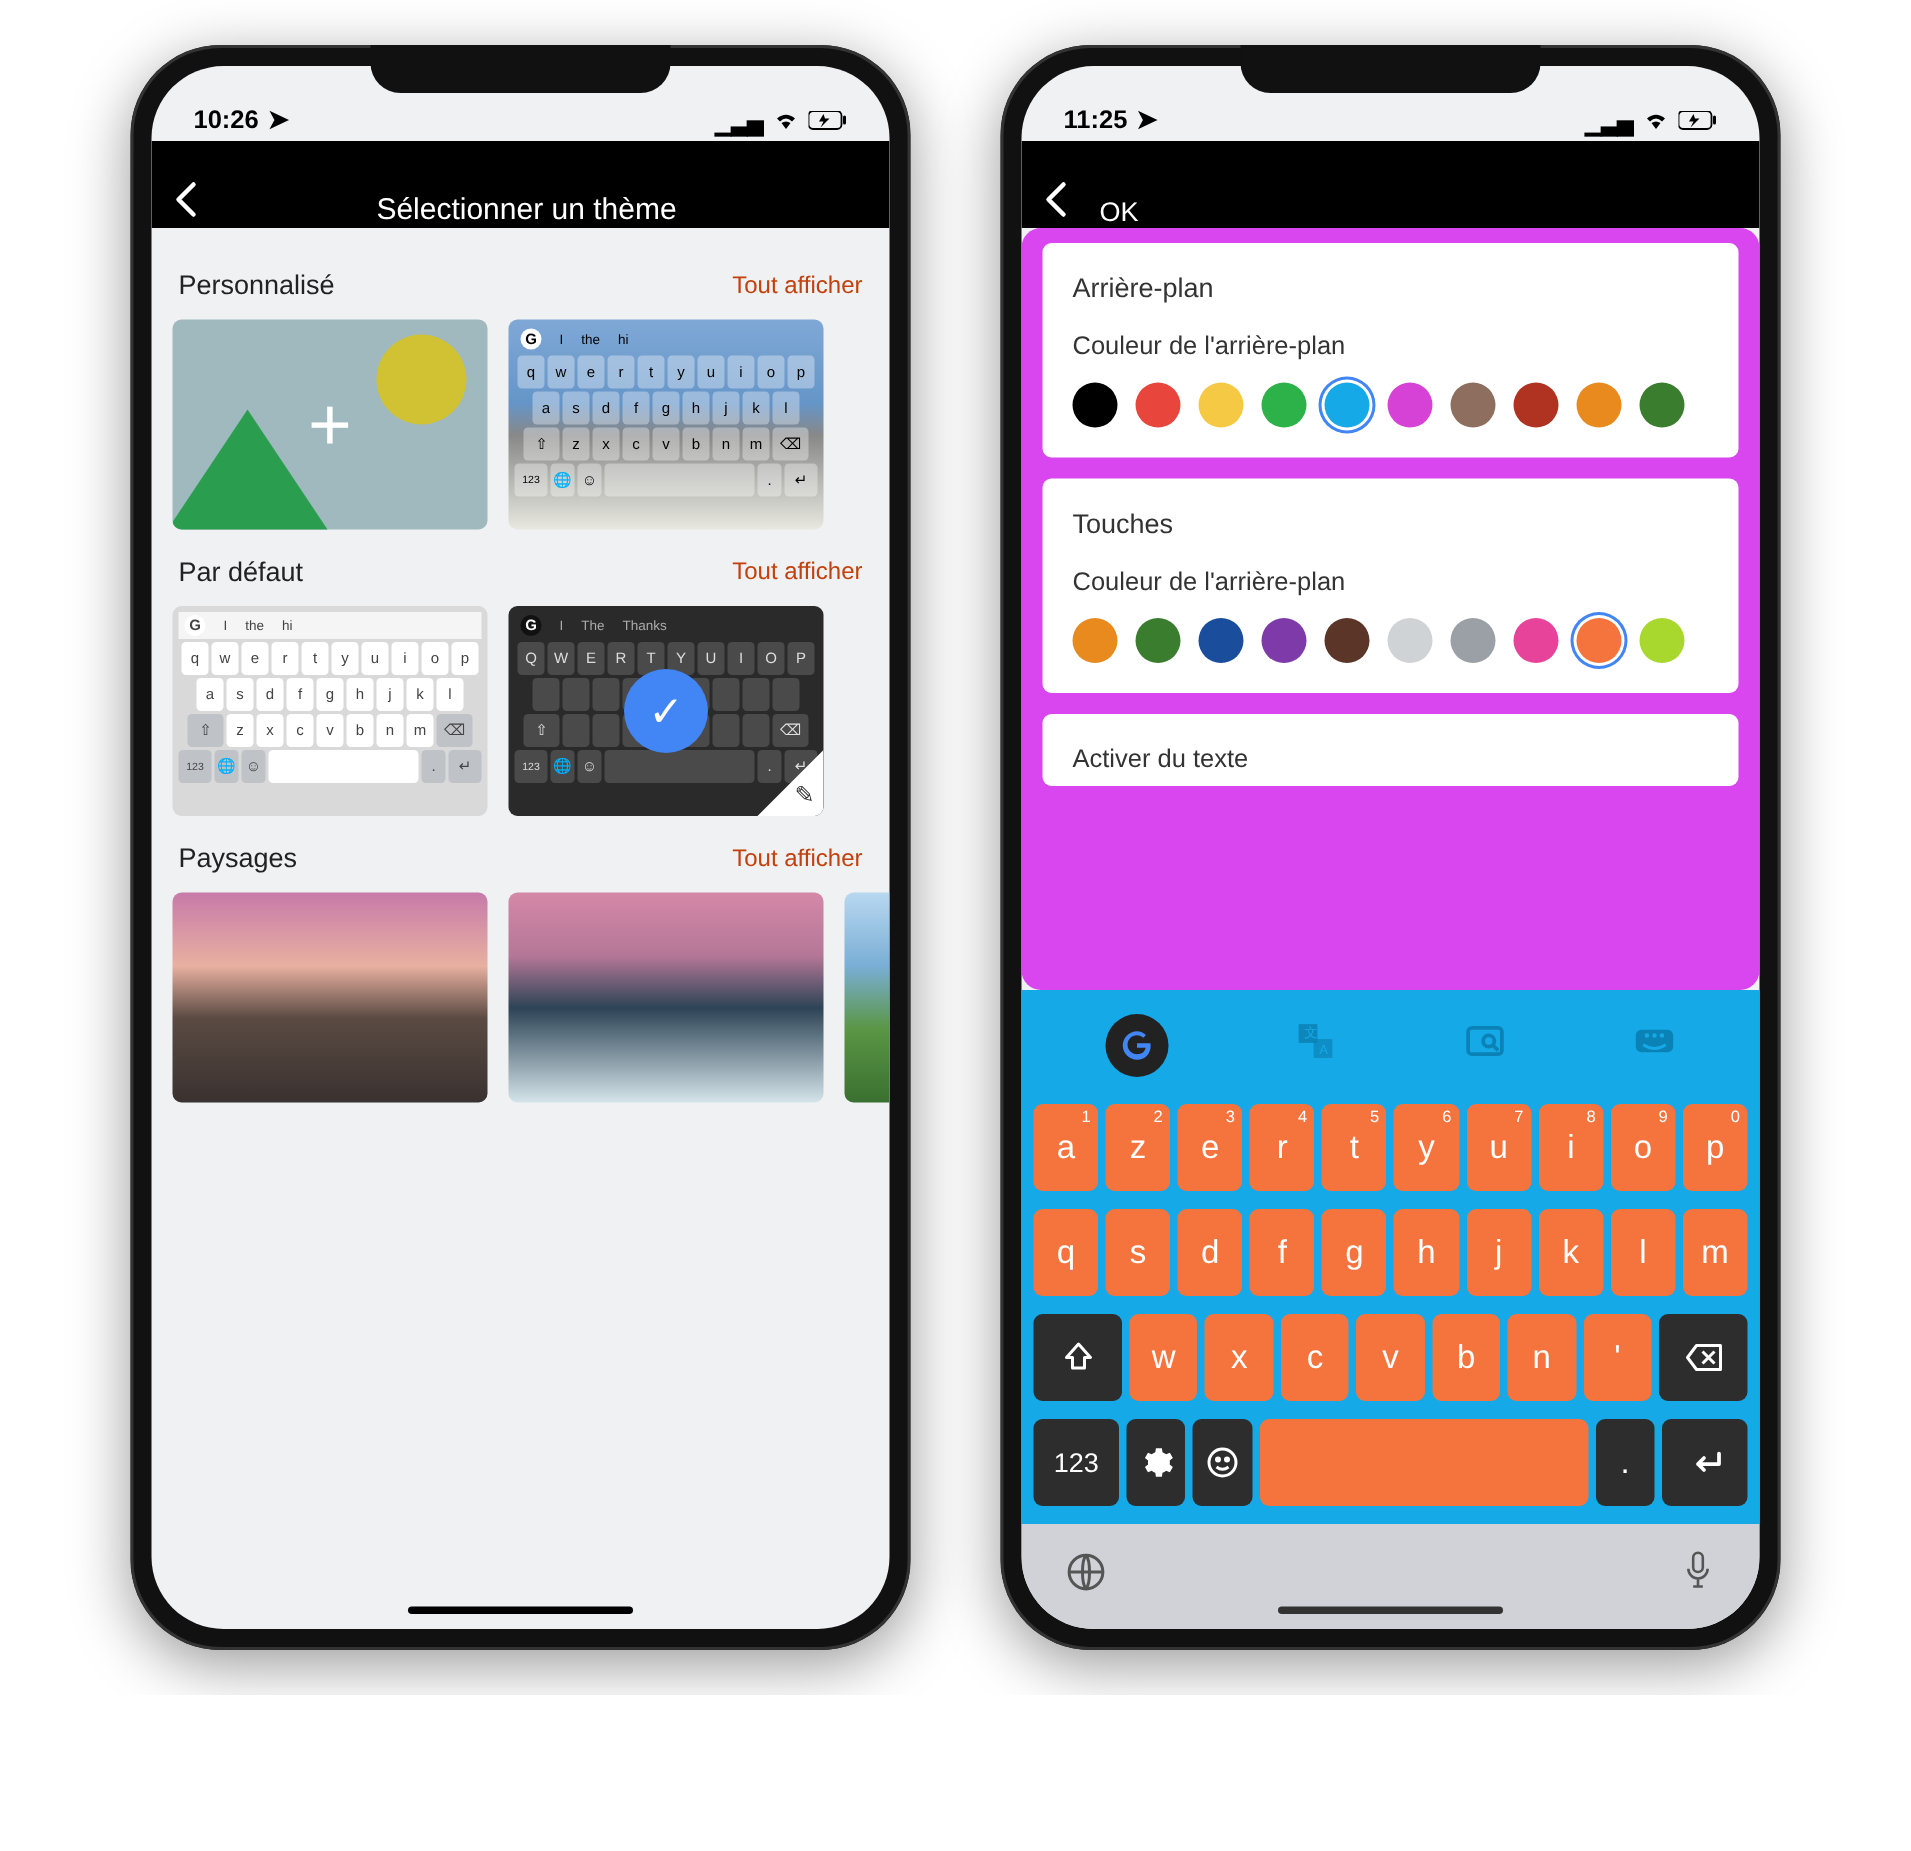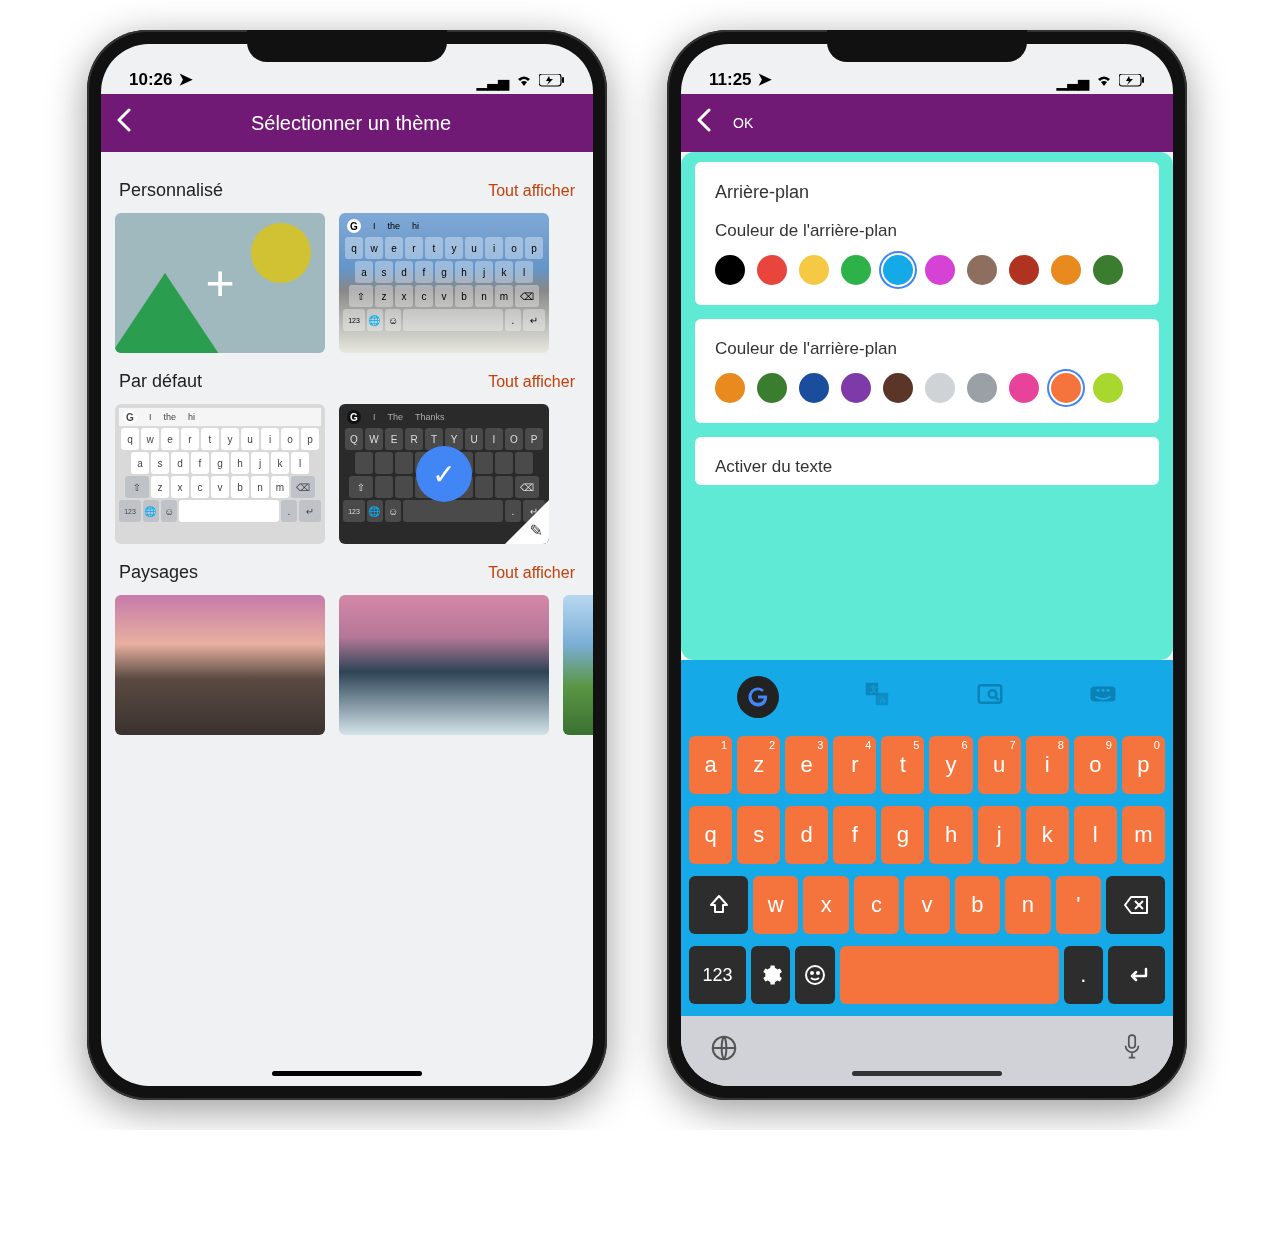--- a/index.html
+++ b/index.html
@@ -46,30 +46,30 @@
     align-items: flex-end;
     padding: 0 28px 4px;
     font-weight: 600;
     font-size: 17px;
     color: #000;
   }
   .status-left { display: flex; align-items: center; gap: 6px; }
   .status-right { display: flex; align-items: center; gap: 6px; font-size: 14px; }
   .navbar {
     height: 58px;
-    background: #701a75;
+    background: #000000;
     display: flex;
-    align-items: center;
+    align-items: flex-end;
     padding: 0 14px;
     gap: 20px;
     color: #fff;
   }
   .navbar-title { font-size: 20px; font-weight: 400; flex: 1; text-align: center; padding-right: 30px; }
   .navbar-title-left { text-align: left; padding-left: 10px;}
-  .navbar-ok { font-size: 14px; font-weight: 500; padding-right: 8px;}
+  .navbar-ok { font-size: 18px; font-weight: 500; padding-right: 8px;}
   .chevron-back { font-size: 24px; font-weight: bold; }
   .content { flex: 1; overflow: hidden; padding: 10px 14px; border-radius: 13px; }
   .section-header {
     display: flex;
     justify-content: space-between;
     align-items: center;
     padding: 18px 4px 12px;
     font-size: 18px;
     color: #222;
   }
@@ -411,40 +411,41 @@
 
     <div class="navbar">
       <span class="chevron-back">
         <svg width="18" height="24" viewBox="0 0 18 24">
             <path d="M14 2 L4 12 L14 22" stroke="#fff" stroke-width="3" fill="none" stroke-linecap="round" stroke-linejoin="round"></path>
           </svg>
       </span>
       <span class="navbar-ok">OK</span>
     </div>
 
-    <div class="content" style="background:#5eead4">
+    <div class="content" style="background:#d946ef">
 
       <div class="card">
         <div class="card-title">Arrière-plan</div>
         <div class="card-subtitle">Couleur de l'arrière-plan</div>
         <div class="color-row" id="bg-color-row">
             <div class="color-dot" style="background: rgb(0, 0, 0);"></div>
             <div class="color-dot" style="background: rgb(232, 69, 60);"></div>
             <div class="color-dot" style="background: rgb(246, 201, 68);"></div>
             <div class="color-dot" style="background: rgb(45, 178, 74);"></div>
             <div class="color-dot selected" style="background: rgb(21, 169, 232);"></div>
             <div class="color-dot" style="background: rgb(214, 66, 214);"></div>
             <div class="color-dot" style="background: rgb(141, 110, 95);"></div>
             <div class="color-dot" style="background: rgb(176, 50, 33);"></div>
             <div class="color-dot" style="background: rgb(232, 138, 30);"></div>
             <div class="color-dot" style="background: rgb(58, 125, 46);"></div>
           </div>
       </div>
 
       <div class="card">
+        <div class="card-title">Touches</div>
         <div class="card-subtitle">Couleur de l'arrière-plan</div>
         <div class="color-row" id="key-color-row">
             <div class="color-dot" style="background: rgb(232, 138, 30);"></div>
             <div class="color-dot" style="background: rgb(58, 125, 46);"></div>
             <div class="color-dot" style="background: rgb(26, 77, 156);"></div>
             <div class="color-dot" style="background: rgb(126, 58, 168);"></div>
             <div class="color-dot" style="background: rgb(90, 53, 40);"></div>
             <div class="color-dot" style="background: rgb(207, 211, 214);"></div>
             <div class="color-dot" style="background: rgb(154, 160, 165);"></div>
             <div class="color-dot" style="background: rgb(232, 67, 154);"></div>

